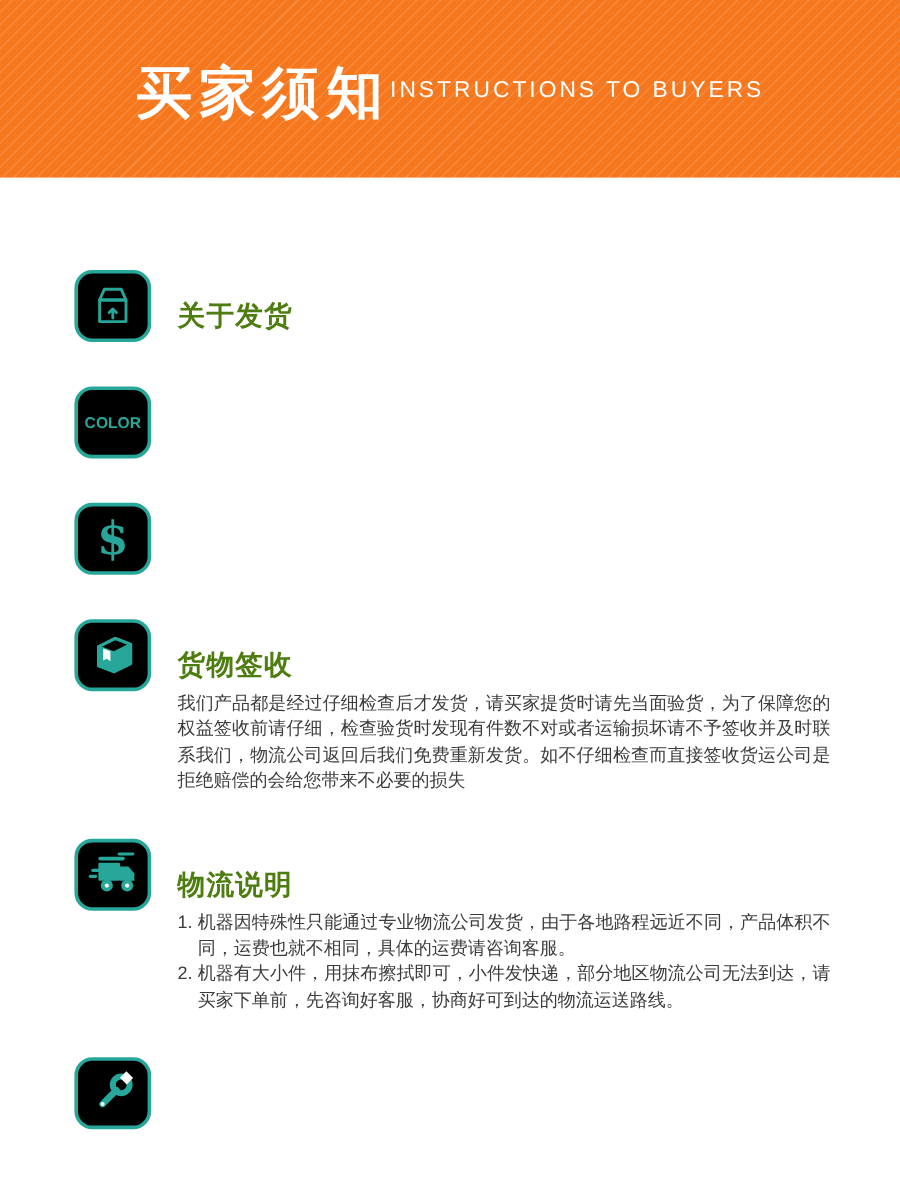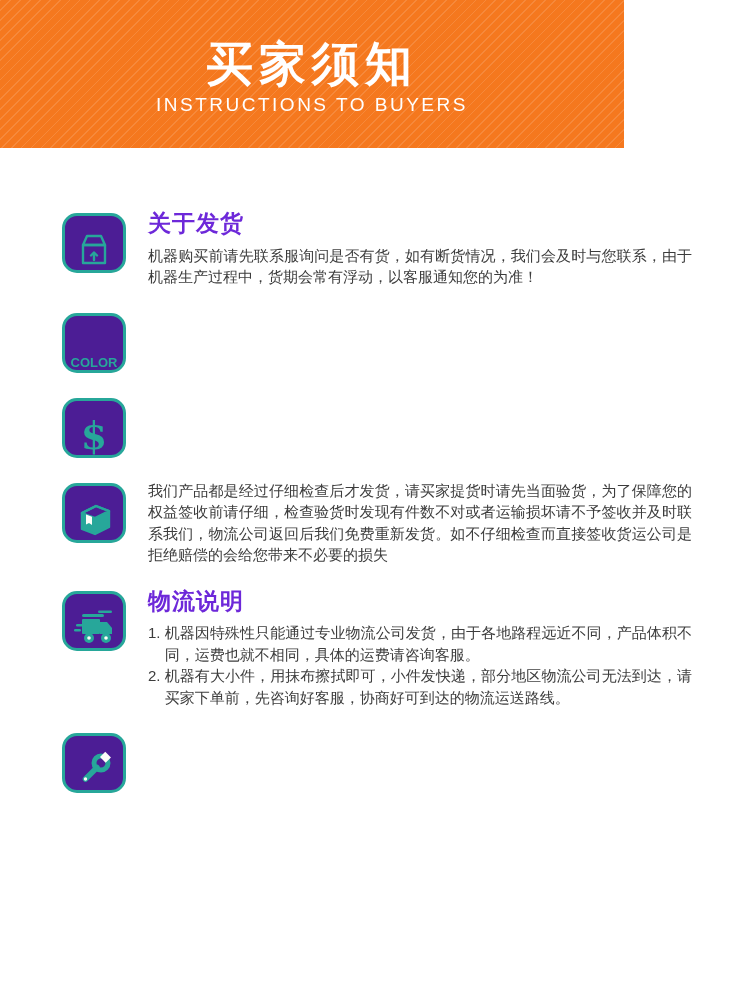--- a/index.html
+++ b/index.html
@@ -5,26 +5,26 @@
   html,body{margin:0;padding:0;}
   body{
     width:750px;height:983px;
     background:#ffffff;
     font-family:"Liberation Sans","DejaVu Sans",sans-serif;
     color:#3c3c3c;
     overflow:hidden;
   }
   
   .hero{
-    width:624px;height:148px;
+    width:750px;height:148px;
     background-color:#f5781e;
     background-image:repeating-linear-gradient(135deg,
         rgba(255,255,255,0.13) 0px, rgba(255,255,255,0.13) 1.2px,
         rgba(0,0,0,0)        1.2px, rgba(0,0,0,0)        7px);
-    display:flex;flex-direction:column;align-items:center;justify-content:center;
+    display:flex;align-items:center;justify-content:center;
     text-align:center;
   }
   .hero-title{
     color:#ffffff;font-size:47px;font-weight:700;letter-spacing:6px;
     line-height:1.1;margin-top:6px;
   }
   .hero-subtitle{
     color:#ffffff;font-size:19px;font-weight:400;letter-spacing:2.5px;
     margin-top:4px;
   }
@@ -34,39 +34,39 @@
   }
   .section{
     display:flex;align-items:flex-start;
     margin-bottom:22px;
   }
   .icon-box{
     flex:0 0 auto;
     width:58px;height:54px;
     border:3px solid #27a79a;
     border-radius:15px;
-    background:#4c1d95;
-    display:flex;align-items:flex-end;justify-content:center;
-    margin-top:3px;
+    background:#000000;
+    display:flex;align-items:center;justify-content:center;
+    margin-top:15px;
   }
   .icon-box svg{display:block;}
   .icon-label{
     color:#27a79a;font-size:13px;font-weight:700;letter-spacing:0px;
   }
   .icon-glyph{
     color:#27a79a;font-size:38px;font-weight:700;line-height:1;
     font-family:"DejaVu Serif","Liberation Serif",serif;
   }
   .section-text{
     margin-left:22px;
     width:556px;
   }
   .section-title{
-    font-size:23px;font-weight:600;color:#6d28d9;
-    line-height:1.2;margin-bottom:7px;letter-spacing:1px;
+    font-size:23px;font-weight:600;color:#4d7c0f;
+    line-height:1.2;margin-bottom:7px;letter-spacing:1px;margin-top:40px;
   }
   .section-body{
     font-size:15px;color:#3c3c3c;line-height:21.5px;
     text-align:justify;
   }
   .list-item{
     display:flex;align-items:flex-start;
     font-size:15px;color:#3c3c3c;line-height:21.5px;
   }
   .list-marker{flex:0 0 auto;white-space:pre;}
@@ -88,21 +88,20 @@
     <div class="icon-box">
       <svg width="40" height="40" viewBox="0 0 40 40">
         <polygon class="stroke" points="9,15 13,6 27,6 31,15"></polygon>
         <rect class="stroke" x="9" y="15" width="22" height="18"></rect>
         <line class="stroke" x1="20" y1="30" x2="20" y2="23"></line>
         <polyline class="stroke" points="17,25.5 20,22.5 23,25.5"></polyline>
       </svg>
     </div>
     <div class="section-text">
       <div class="section-title">关于发货</div>
-      <div class="section-body">机器购买前请先联系服询问是否有货，如有断货情况，我们会及时与您联系，由于机器生产过程中，货期会常有浮动，以客服通知您的为准！</div>
     </div>
   </div>
 
   <div class="section">
     <div class="icon-box">
       <span class="icon-label">COLOR</span>
     </div>
   </div>
 
   <div class="section">
@@ -115,20 +114,21 @@
     <div class="icon-box">
       <svg width="42" height="40" viewBox="0 0 42 40">
         <polygon class="stroke" points="9,13 23,6 36,11 22,18"></polygon>
         <polygon class="fillteal" points="36,11 22,18 22,34 36,27"></polygon>
         <polygon class="fillteal" points="9,13 22,18 22,34 9,29"></polygon>
         <polygon points="13,14.5 19,16.8 19,25 16,23 13,24.5" fill="#fcfdf8"></polygon>
         <polygon class="stroke" points="9,13 23,6 36,11 36,27 22,34 9,29" fill="none"></polygon>
       </svg>
     </div>
     <div class="section-text">
+      <div class="section-title">货物签收</div>
       <div class="section-body">我们产品都是经过仔细检查后才发货，请买家提货时请先当面验货，为了保障您的权益签收前请仔细，检查验货时发现有件数不对或者运输损坏请不予签收并及时联系我们，物流公司返回后我们免费重新发货。如不仔细检查而直接签收货运公司是拒绝赔偿的会给您带来不必要的损失</div>
     </div>
   </div>
 
   <div class="section">
     <div class="icon-box">
       <svg width="44" height="38" viewBox="0 0 44 38">
         <rect class="fillteal" x="10" y="4" width="22" height="3" rx="1.5"></rect>
         <rect class="fillteal" x="26" y="0.5" width="14" height="2.4" rx="1.2"></rect>
         <rect class="fillteal" x="4" y="14" width="8" height="2.6" rx="1.3"></rect>

